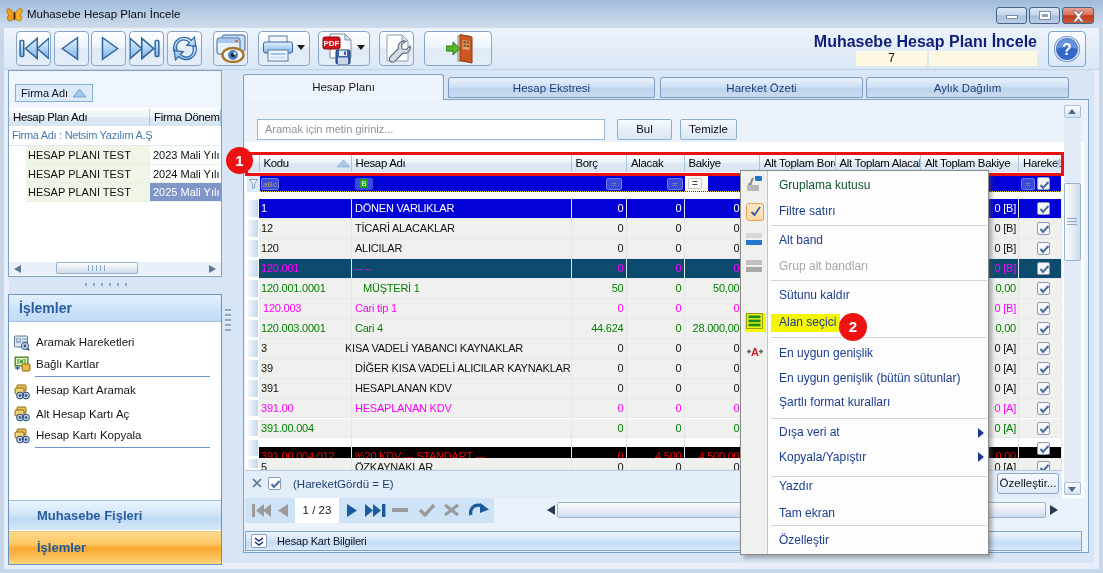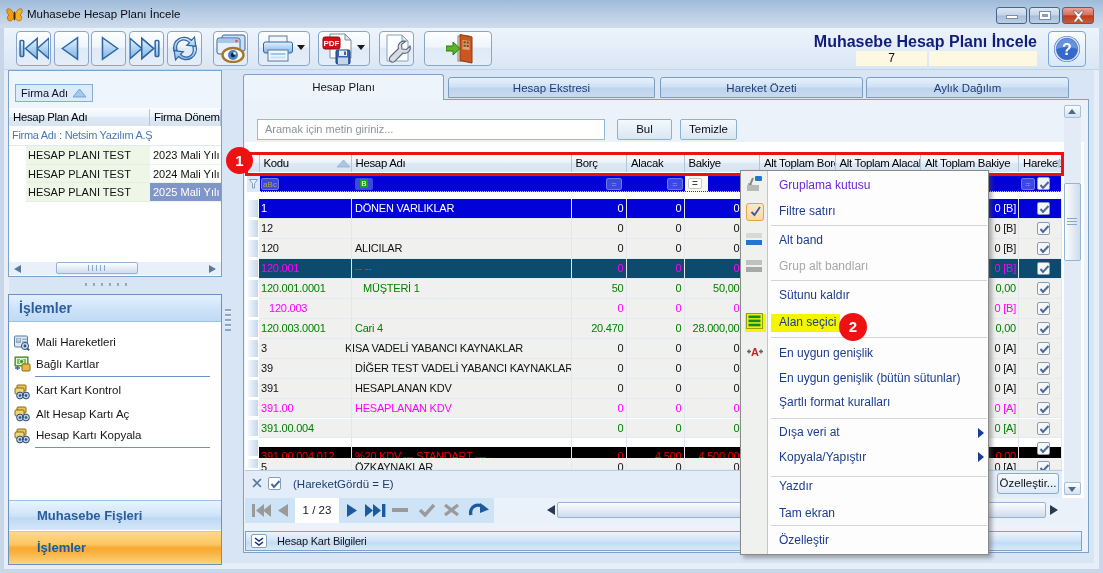--- a/index.html
+++ b/index.html
@@ -192,35 +192,35 @@
 <div class="ab" style="left:9px;top:295px;width:212px;height:27px;background:linear-gradient(180deg,#e3f1fe 0%,#cde2f8 55%,#c0dbf6 100%);border-bottom:1px solid #9ec0e2;font-size:14px;font-weight:bold;color:#2a5d9e;line-height:26px;padding-left:10px">İşlemler</div>
 <div class="ab" style="left:14px;top:335px"><svg width="17" height="16" viewBox="0 0 17 16">
       <rect x="0.5" y="1" width="13" height="11" rx="1" fill="#dce8f4" stroke="#5a7a9c"></rect>
       <rect x="2" y="3" width="5" height="5" fill="#8ab0d8"></rect>
       <circle cx="4.5" cy="4.8" r="1.6" fill="#f0c89a"></circle>
       <rect x="8" y="3.5" width="5" height="1.5" fill="#9ab4cc"></rect>
       <rect x="8" y="6" width="5" height="1.5" fill="#9ab4cc"></rect>
       <circle cx="11" cy="11" r="3.6" fill="#c8d8ec" stroke="#3a5a80"></circle>
       <circle cx="11" cy="11" r="1.4" fill="#30507a"></circle>
       <rect x="13.5" y="12.5" width="3" height="2" transform="rotate(40 13.5 12.5)" fill="#3a5a80"></rect>
-    </svg></div><div class="ab" style="left:36px;top:336px;font-size:11.5px;color:#15151a">Mali Hareketleri</div><div class="ab" style="left:14px;top:356px"><svg width="17" height="16" viewBox="0 0 17 16">
+    </svg></div><div class="ab" style="left:36px;top:336px;font-size:11.5px;color:#15151a">Aramak Hareketleri</div><div class="ab" style="left:14px;top:356px"><svg width="17" height="16" viewBox="0 0 17 16">
       <rect x="1" y="1" width="13" height="9" fill="#7cc24a" stroke="#3a7a1a"></rect>
       <rect x="2.5" y="2.5" width="10" height="6" fill="none" stroke="#e8f4dc" stroke-width="1"></rect>
       <circle cx="7.5" cy="5.5" r="2.2" fill="#4a9a2a" stroke="#e8f4dc"></circle>
       <rect x="8" y="8" width="8" height="7" rx="1" fill="#e8b84a" stroke="#8a6a10"></rect>
       <path d="M1 12 L6 12 M3.5 10 L3.5 14" stroke="#3a62b0" stroke-width="1.4"></path>
     </svg></div><div class="ab" style="left:36px;top:358px;font-size:11.5px;color:#15151a">Bağlı Kartlar</div><div class="ab" style="left:14px;top:384px"><svg width="17" height="16" viewBox="0 0 17 16">
       <rect x="3" y="1" width="9" height="6" rx="1" fill="#e8c45a" stroke="#8a6a10"></rect>
       <rect x="1" y="4" width="9" height="6" rx="1" fill="#f0d47a" stroke="#8a6a10"></rect>
       <circle cx="6" cy="11.5" r="3.4" fill="#b8d0e8" stroke="#2a4a72"></circle>
       <circle cx="12" cy="11.5" r="3.4" fill="#b8d0e8" stroke="#2a4a72"></circle>
       <rect x="8.2" y="10" width="1.6" height="2" fill="#2a4a72"></rect>
       <circle cx="6" cy="11.5" r="1.3" fill="#30507a"></circle>
       <circle cx="12" cy="11.5" r="1.3" fill="#30507a"></circle>
-    </svg></div><div class="ab" style="left:36px;top:384px;font-size:11.5px;color:#15151a">Kart Kart Kontrol</div><div class="ab" style="left:14px;top:406px"><svg width="17" height="16" viewBox="0 0 17 16">
+    </svg></div><div class="ab" style="left:36px;top:384px;font-size:11.5px;color:#15151a">Hesap Kart Aramak</div><div class="ab" style="left:14px;top:406px"><svg width="17" height="16" viewBox="0 0 17 16">
       <rect x="3" y="1" width="9" height="6" rx="1" fill="#e8c45a" stroke="#8a6a10"></rect>
       <rect x="1" y="4" width="9" height="6" rx="1" fill="#f0d47a" stroke="#8a6a10"></rect>
       <circle cx="6" cy="11.5" r="3.4" fill="#b8d0e8" stroke="#2a4a72"></circle>
       <circle cx="12" cy="11.5" r="3.4" fill="#b8d0e8" stroke="#2a4a72"></circle>
       <rect x="8.2" y="10" width="1.6" height="2" fill="#2a4a72"></rect>
       <circle cx="6" cy="11.5" r="1.3" fill="#30507a"></circle>
       <circle cx="12" cy="11.5" r="1.3" fill="#30507a"></circle>
     </svg></div><div class="ab" style="left:36px;top:408px;font-size:11.5px;color:#15151a">Alt Hesap Kartı Aç</div><div class="ab" style="left:14px;top:428px"><svg width="17" height="16" viewBox="0 0 17 16">
       <rect x="3" y="1" width="9" height="6" rx="1" fill="#e8c45a" stroke="#8a6a10"></rect>
       <rect x="1" y="4" width="9" height="6" rx="1" fill="#f0d47a" stroke="#8a6a10"></rect>
@@ -270,20 +270,21 @@
     <div class="cell num" style="left:313px;width:51.5px">0</div>
     <div class="cell num" style="left:368px;width:54.5px">0</div>
     <div class="cell num" style="left:425.5px;width:55px">0</div>
     <div class="cell num" style="left:660px;width:97px">0 [B]</div>
   </div><div class="chk" style="left:1037px;top:202.3px">
     <svg width="13" height="13" viewBox="0 0 13 13">
       <path d="M2.5 6 L5 9 L10.5 3" fill="none" stroke="#4a6a9a" stroke-width="2"></path>
     </svg>
   </div><div class="ab" style="left:247px;top:219.2px;width:11.5px;height:18.9px;background:linear-gradient(90deg,#f3f8fd,#c3d7ec);border:1px solid #ffffff;border-radius:1px"></div><div class="gridrow" style="top:219.2px;height:19.9px;background:#f0f1ef;color:#101010">
     <div class="cell" style="left:2px;width:90px;padding-left:0">12</div>
+    <div class="cell" style="left:96px;width:216px">TİCARİ ALACAKLAR</div>
     <div class="cell num" style="left:313px;width:51.5px">0</div>
     <div class="cell num" style="left:368px;width:54.5px">0</div>
     <div class="cell num" style="left:425.5px;width:55px">0</div>
     <div class="cell num" style="left:660px;width:97px">0 [B]</div>
   </div><div class="chk" style="left:1037px;top:222.2px">
     <svg width="13" height="13" viewBox="0 0 13 13">
       <path d="M2.5 6 L5 9 L10.5 3" fill="none" stroke="#4a6a9a" stroke-width="2"></path>
     </svg>
   </div><div class="ab" style="left:247px;top:239.2px;width:11.5px;height:18.9px;background:linear-gradient(90deg,#f3f8fd,#c3d7ec);border:1px solid #ffffff;border-radius:1px"></div><div class="gridrow" style="top:239.2px;height:19.9px;background:#f0f1ef;color:#101010">
     <div class="cell" style="left:2px;width:90px;padding-left:0">120</div>
@@ -312,54 +313,55 @@
     <div class="cell" style="left:104px;width:216px">MÜŞTERİ 1</div>
     <div class="cell num" style="left:313px;width:51.5px">50</div>
     <div class="cell num" style="left:368px;width:54.5px">0</div>
     <div class="cell num" style="left:425.5px;width:55px">50,00</div>
     <div class="cell num" style="left:660px;width:97px">0,00</div>
   </div><div class="chk" style="left:1037px;top:282.0px">
     <svg width="13" height="13" viewBox="0 0 13 13">
       <path d="M2.5 6 L5 9 L10.5 3" fill="none" stroke="#4a6a9a" stroke-width="2"></path>
     </svg>
   </div><div class="ab" style="left:247px;top:299.0px;width:11.5px;height:18.9px;background:linear-gradient(90deg,#f3f8fd,#c3d7ec);border:1px solid #ffffff;border-radius:1px"></div><div class="gridrow" style="top:299.0px;height:19.9px;background:#f0f1ef;color:#ff00ff">
-    <div class="cell" style="left:10px;width:90px;padding-left:0">120.003</div>
+    <div class="cell" style="left:4px;width:90px;padding-left:0">120.003</div>
+    <div class="cell" style="left:96px;width:216px">Cari tip 1</div>
     <div class="cell num" style="left:313px;width:51.5px">0</div>
     <div class="cell num" style="left:368px;width:54.5px">0</div>
     <div class="cell num" style="left:425.5px;width:55px">0</div>
     <div class="cell num" style="left:660px;width:97px">0 [B]</div>
   </div><div class="chk" style="left:1037px;top:302.0px">
     <svg width="13" height="13" viewBox="0 0 13 13">
       <path d="M2.5 6 L5 9 L10.5 3" fill="none" stroke="#4a6a9a" stroke-width="2"></path>
     </svg>
   </div><div class="ab" style="left:247px;top:318.9px;width:11.5px;height:18.9px;background:linear-gradient(90deg,#f3f8fd,#c3d7ec);border:1px solid #ffffff;border-radius:1px"></div><div class="gridrow" style="top:318.9px;height:19.9px;background:#f0f1ef;color:#008000">
     <div class="cell" style="left:2px;width:90px;padding-left:0">120.003.0001</div>
     <div class="cell" style="left:96px;width:216px">Cari 4</div>
-    <div class="cell num" style="left:313px;width:51.5px">20.470</div>
+    <div class="cell num" style="left:313px;width:51.5px">44.624</div>
     <div class="cell num" style="left:368px;width:54.5px">0</div>
     <div class="cell num" style="left:425.5px;width:55px">28.000,00</div>
     <div class="cell num" style="left:660px;width:97px">0,00</div>
   </div><div class="chk" style="left:1037px;top:321.9px">
     <svg width="13" height="13" viewBox="0 0 13 13">
       <path d="M2.5 6 L5 9 L10.5 3" fill="none" stroke="#4a6a9a" stroke-width="2"></path>
     </svg>
   </div><div class="ab" style="left:247px;top:338.8px;width:11.5px;height:18.9px;background:linear-gradient(90deg,#f3f8fd,#c3d7ec);border:1px solid #ffffff;border-radius:1px"></div><div class="gridrow" style="top:338.8px;height:19.9px;background:#f0f1ef;color:#101010">
     <div class="cell" style="left:2px;width:90px;padding-left:0">3</div>
     <div class="cell" style="left:86px;width:216px">KISA VADELİ YABANCI KAYNAKLAR</div>
     <div class="cell num" style="left:313px;width:51.5px">0</div>
     <div class="cell num" style="left:368px;width:54.5px">0</div>
     <div class="cell num" style="left:425.5px;width:55px">0</div>
     <div class="cell num" style="left:660px;width:97px">0 [A]</div>
   </div><div class="chk" style="left:1037px;top:341.8px">
     <svg width="13" height="13" viewBox="0 0 13 13">
       <path d="M2.5 6 L5 9 L10.5 3" fill="none" stroke="#4a6a9a" stroke-width="2"></path>
     </svg>
   </div><div class="ab" style="left:247px;top:358.7px;width:11.5px;height:18.9px;background:linear-gradient(90deg,#f3f8fd,#c3d7ec);border:1px solid #ffffff;border-radius:1px"></div><div class="gridrow" style="top:358.7px;height:19.9px;background:#f0f1ef;color:#101010">
     <div class="cell" style="left:2px;width:90px;padding-left:0">39</div>
-    <div class="cell" style="left:96px;width:216px">DİĞER TEST VADELİ YABANCI KAYNAKLAR</div>
+    <div class="cell" style="left:96px;width:216px">DİĞER KISA VADELİ ALICILAR KAYNAKLAR</div>
     <div class="cell num" style="left:313px;width:51.5px">0</div>
     <div class="cell num" style="left:368px;width:54.5px">0</div>
     <div class="cell num" style="left:425.5px;width:55px">0</div>
     <div class="cell num" style="left:660px;width:97px">0 [A]</div>
   </div><div class="chk" style="left:1037px;top:361.7px">
     <svg width="13" height="13" viewBox="0 0 13 13">
       <path d="M2.5 6 L5 9 L10.5 3" fill="none" stroke="#4a6a9a" stroke-width="2"></path>
     </svg>
   </div><div class="ab" style="left:247px;top:378.7px;width:11.5px;height:18.9px;background:linear-gradient(90deg,#f3f8fd,#c3d7ec);border:1px solid #ffffff;border-radius:1px"></div><div class="gridrow" style="top:378.7px;height:19.9px;background:#f0f1ef;color:#101010">
     <div class="cell" style="left:2px;width:90px;padding-left:0">391</div>
@@ -484,21 +486,21 @@
   </svg>
 <div class="ab" style="left:277px;top:535px;font-size:11px;letter-spacing:-0.2px;color:#10141e">Hesap Kart Bilgileri</div>
 
 <div class="ab" style="left:740px;top:170px;width:249px;height:385px;background:#fdfdfd;border:1px solid #8a8a8a;box-shadow:3px 3px 4px rgba(80,80,80,0.45)"></div>
 <div class="ab" style="left:741px;top:171px;width:27px;height:383px;background:#eff1ef;border-right:1px solid #c5c5c5"></div>
 <div class="ab" style="left:746px;top:176.0px"><svg width="16" height="15" viewBox="0 0 16 15">
       <rect x="9" y="0" width="7" height="5" rx="1" fill="#2277cc"></rect>
       <path d="M7 2 L4 9" stroke="#8a8a8a" stroke-width="2"></path>
       <polygon points="2,7 7,9 3,12" fill="#8a8a8a"></polygon>
       <rect x="1" y="9" width="12" height="6" fill="#b8b8b8"></rect>
-    </svg></div><div class="mi" style="left:769px;top:171.5px;color:#6d28d9">Gruplama kutusu</div><div class="ab" style="left:746px;top:202.5px">
+    </svg></div><div class="mi" style="left:769px;top:171.5px;color:#14532d">Gruplama kutusu</div><div class="ab" style="left:746px;top:202.5px">
     <div style="width:18px;height:18px;background:linear-gradient(180deg,#fde8c8,#fbd9a4);border:1px solid #e8a04a;border-radius:3px"></div>
     <svg style="position:absolute;left:3px;top:2px" width="13" height="13" viewBox="0 0 13 13">
       <path d="M2.5 7 L5.5 10 L11 2" fill="none" stroke="#3a5aa8" stroke-width="1.8"></path>
     </svg>
   </div><div class="mi" style="left:769px;top:198.0px;color:#1b3c91">Filtre satırı</div><div class="ab" style="left:746px;top:231.0px"><svg width="16" height="12">
       <rect x="0" y="0" width="16" height="5" fill="#d8d8d8"></rect>
       <rect x="0" y="7" width="16" height="5" fill="#2277cc"></rect>
     </svg></div><div class="mi" style="left:769px;top:226.5px;color:#1b3c91">Alt band</div><div class="ab" style="left:746px;top:257.5px"><svg width="16" height="12">
       <rect x="0" y="0" width="16" height="5" fill="#c0c0c0"></rect>
       <rect x="0" y="7" width="16" height="5" fill="#a8a8a8"></rect>

